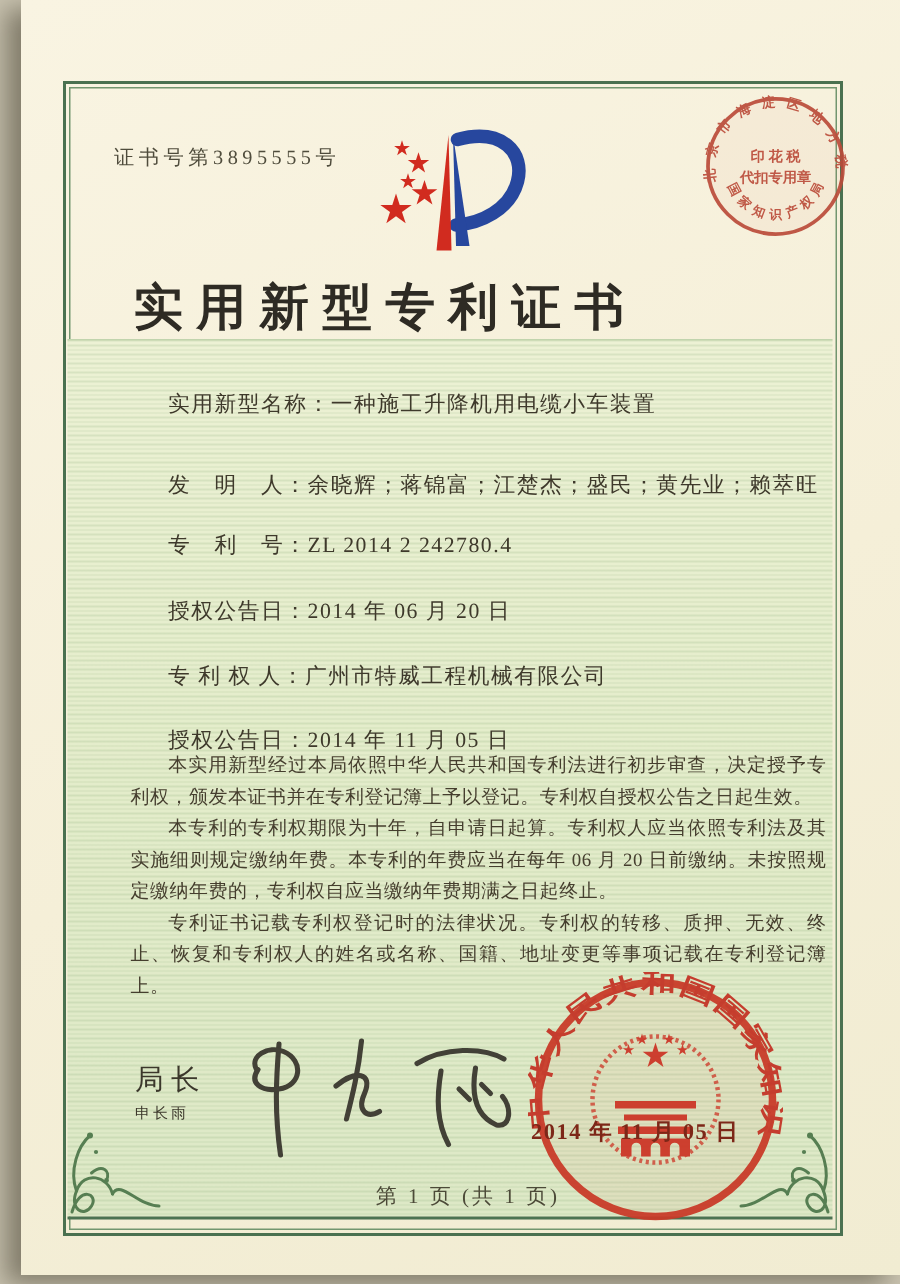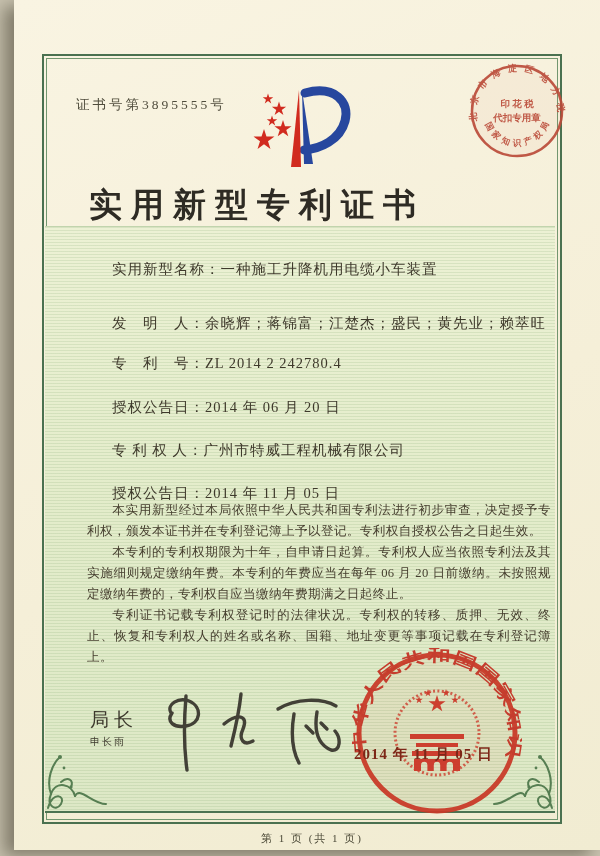--- a/index.html
+++ b/index.html
@@ -50,22 +50,22 @@
   }
   .bureau-title{position:absolute;left:76px;top:707px;font-size:19px;color:#3b372b;letter-spacing:5px;}
   .bureau-name{position:absolute;left:76px;top:735px;font-size:10px;color:#3b372b;letter-spacing:2px;font-weight:normal;}
   .signature{position:absolute;left:134px;top:680px;width:212px;height:96px;}
   .seal{position:absolute;left:338px;top:648px;width:170px;height:170px;opacity:.94;}
   .seal-date{
     position:absolute;left:340px;top:745px;width:160px;font-size:15px;font-weight:bold;
     color:#7d2718;letter-spacing:1px;z-index:5;
   }
   .footer{
-    position:absolute;left:28px;top:831px;width:540px;text-align:center;
-    font-size:11px;color:#4c4a38;letter-spacing:2px;
+    position:absolute;left:28px;top:789px;width:540px;text-align:center;
+    font-size:14px;color:#4c4a38;letter-spacing:2px;
   }
   .flourish{position:absolute;width:64px;height:58px;top:754px;}
   .flourish.left{left:30px;}
   .flourish.right{left:478px;transform:scaleX(-1);}
 </style>
 </head>
 <body>
 
 <div class="paper">
 

